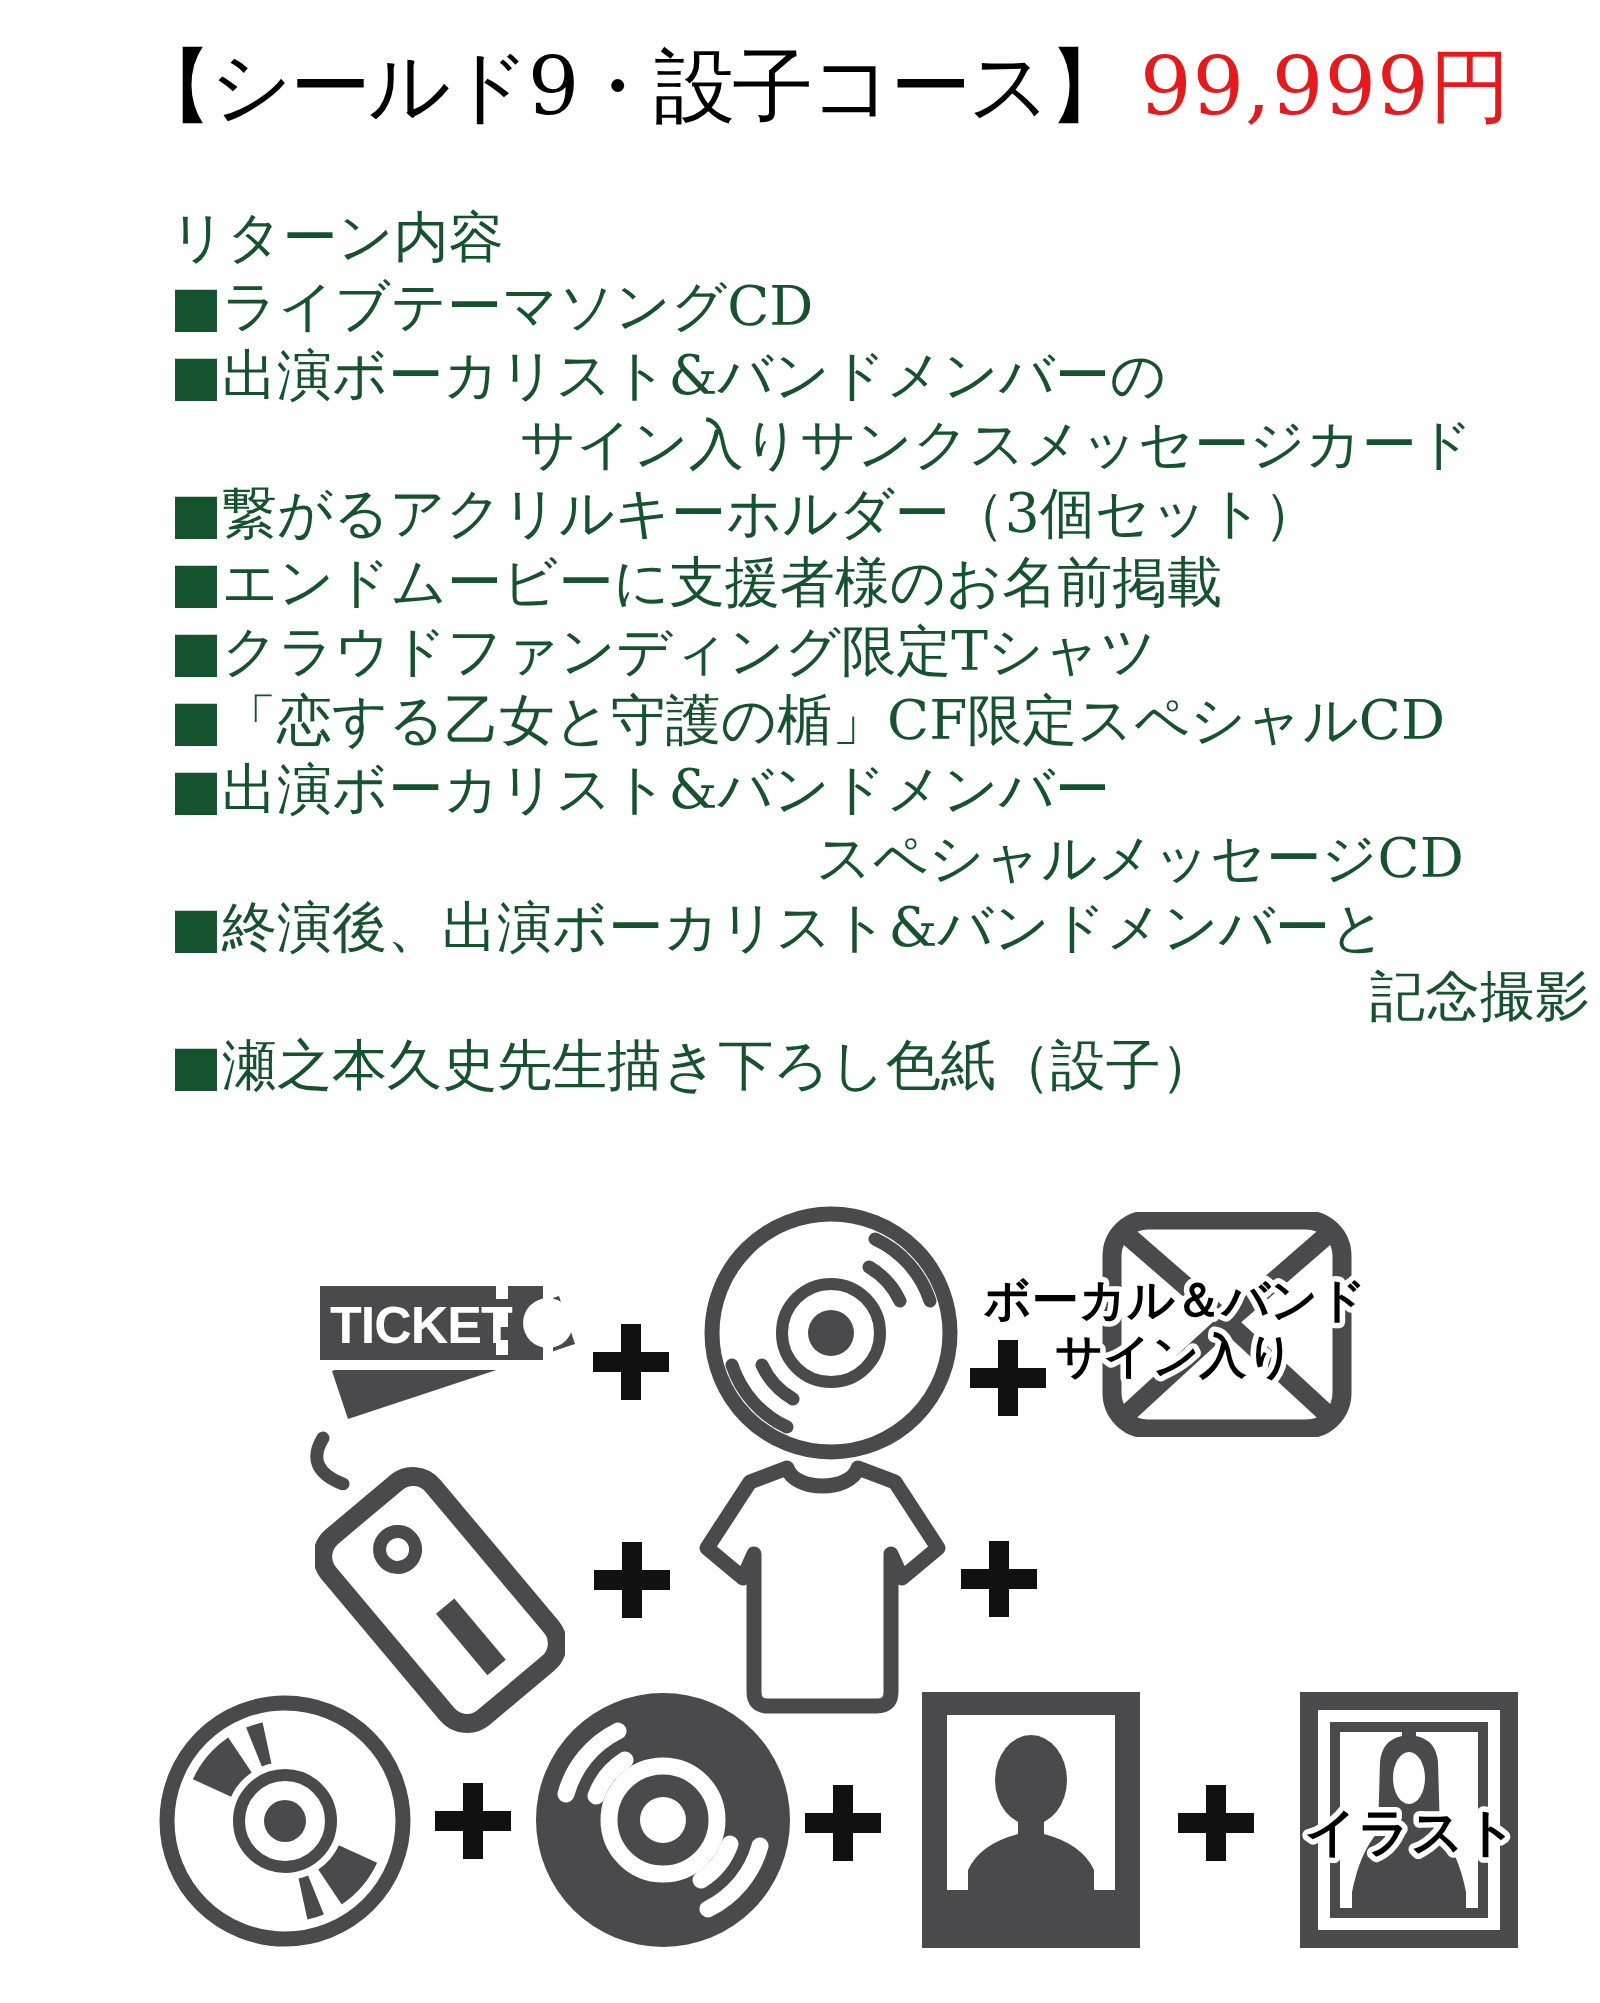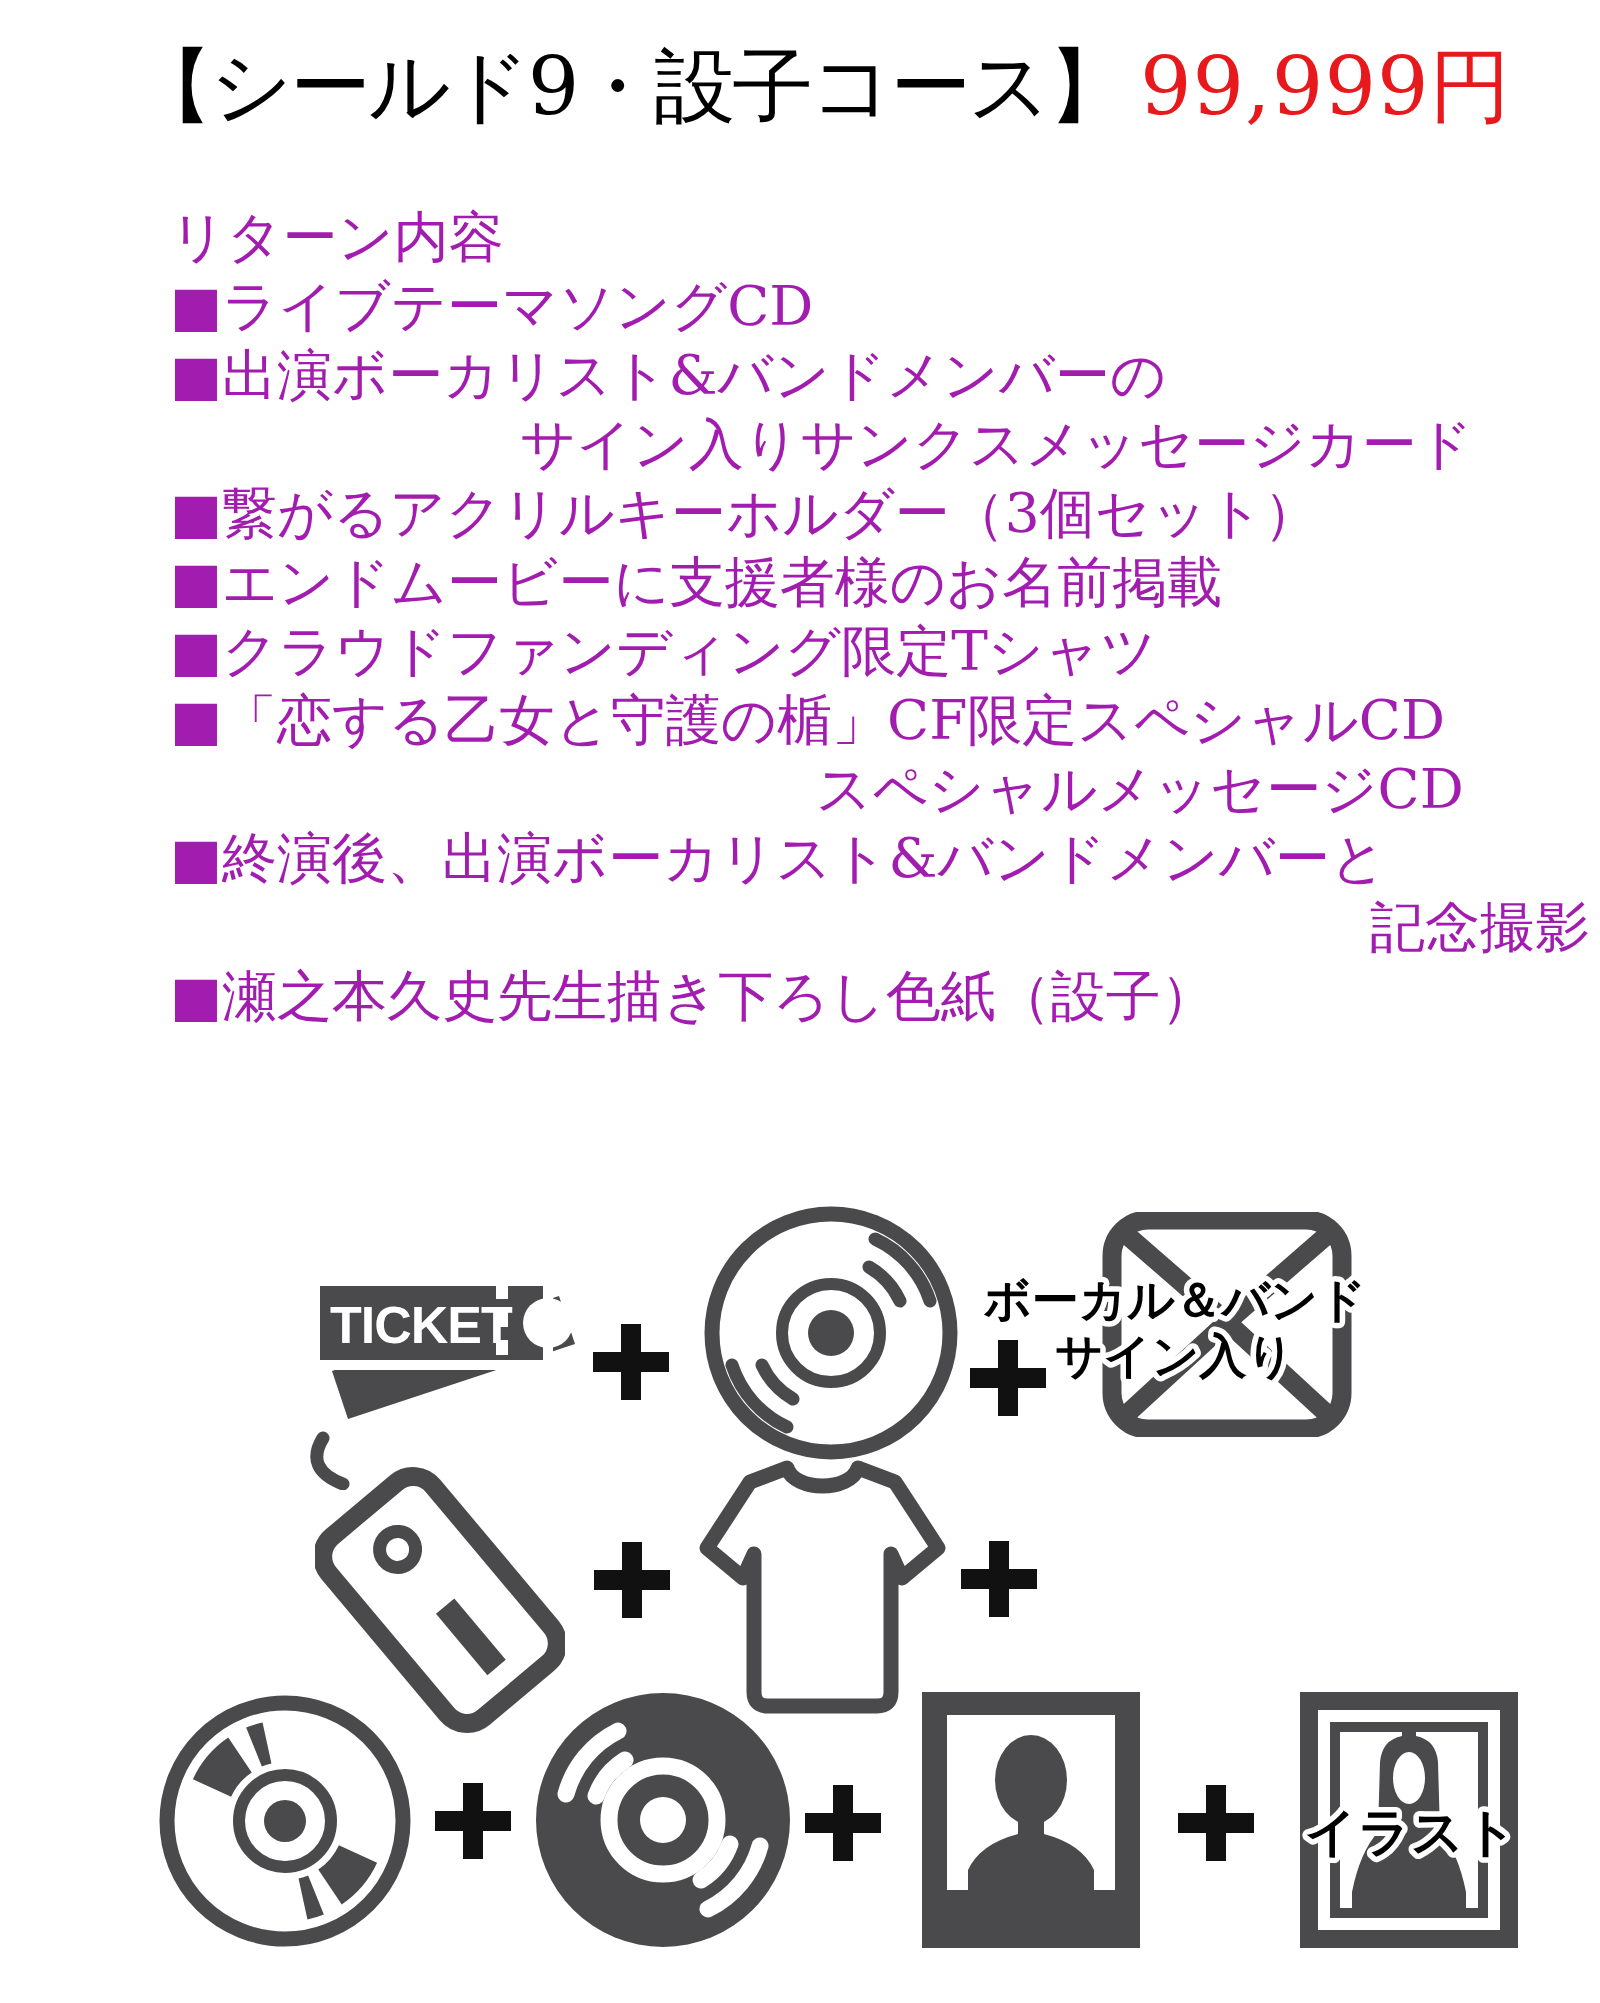--- a/index.html
+++ b/index.html
@@ -17,21 +17,21 @@
     margin-left:40px;
   }
   .title-row{
     position:absolute;left:92px;top:42px;white-space:nowrap;
     font-size:81px;letter-spacing:-3px;line-height:1.1;
   }
   .title-course{color:#000;}
   .title-price{color:var(--price-red);margin-left:14px;letter-spacing:1px;}
   .returns{position:absolute;left:130px;top:203px;width:1420px;}
   .rline{
-    font-size:55px;line-height:69px;white-space:nowrap;color:#a21caf;
+    font-size:55px;line-height:69px;white-space:nowrap;color:#14532d;
   }
   .ind1{padding-left:350px;}
   .ind2{padding-left:646px;}
   .ind3{padding-left:1032px;text-align:right;}
   .icon{position:absolute;color:var(--icon-gray);}
   .icon svg{display:block;width:100%;height:100%;}
   .plus{position:absolute;width:76px;height:76px;color:var(--ink);}
   .caption-svg{position:absolute;}
   .cap-text{
     font-family:"Liberation Sans","DejaVu Sans",sans-serif;
@@ -53,20 +53,21 @@
 
   <div class="returns">
     <div class="rline">リターン内容</div>
     <div class="rline">■ライブテーマソングCD</div>
     <div class="rline">■出演ボーカリスト&amp;バンドメンバーの</div>
     <div class="rline ind1">サイン入りサンクスメッセージカード</div>
     <div class="rline">■繋がるアクリルキーホルダー（3個セット）</div>
     <div class="rline">■エンドムービーに支援者様のお名前掲載</div>
     <div class="rline">■クラウドファンディング限定Tシャツ</div>
     <div class="rline">■「恋する乙女と守護の楯」CF限定スペシャルCD</div>
+    <div class="rline">■出演ボーカリスト&amp;バンドメンバー</div>
     <div class="rline ind2">スペシャルメッセージCD</div>
     <div class="rline">■終演後、出演ボーカリスト&amp;バンドメンバーと</div>
     <div class="rline ind3">記念撮影</div>
     <div class="rline">■瀬之本久史先生描き下ろし色紙（設子）</div>
   </div>
 
   <div class="icon" style="left:198px;top:1270px;width:340px;height:220px;">
     <svg viewBox="0 0 340 220">
       <polygon points="94,101 321,26 337,74 110,149" fill="currentColor"></polygon>
       <rect x="77" y="11" width="233" height="84" fill="currentColor" stroke="#ffffff" stroke-width="10"></rect>

